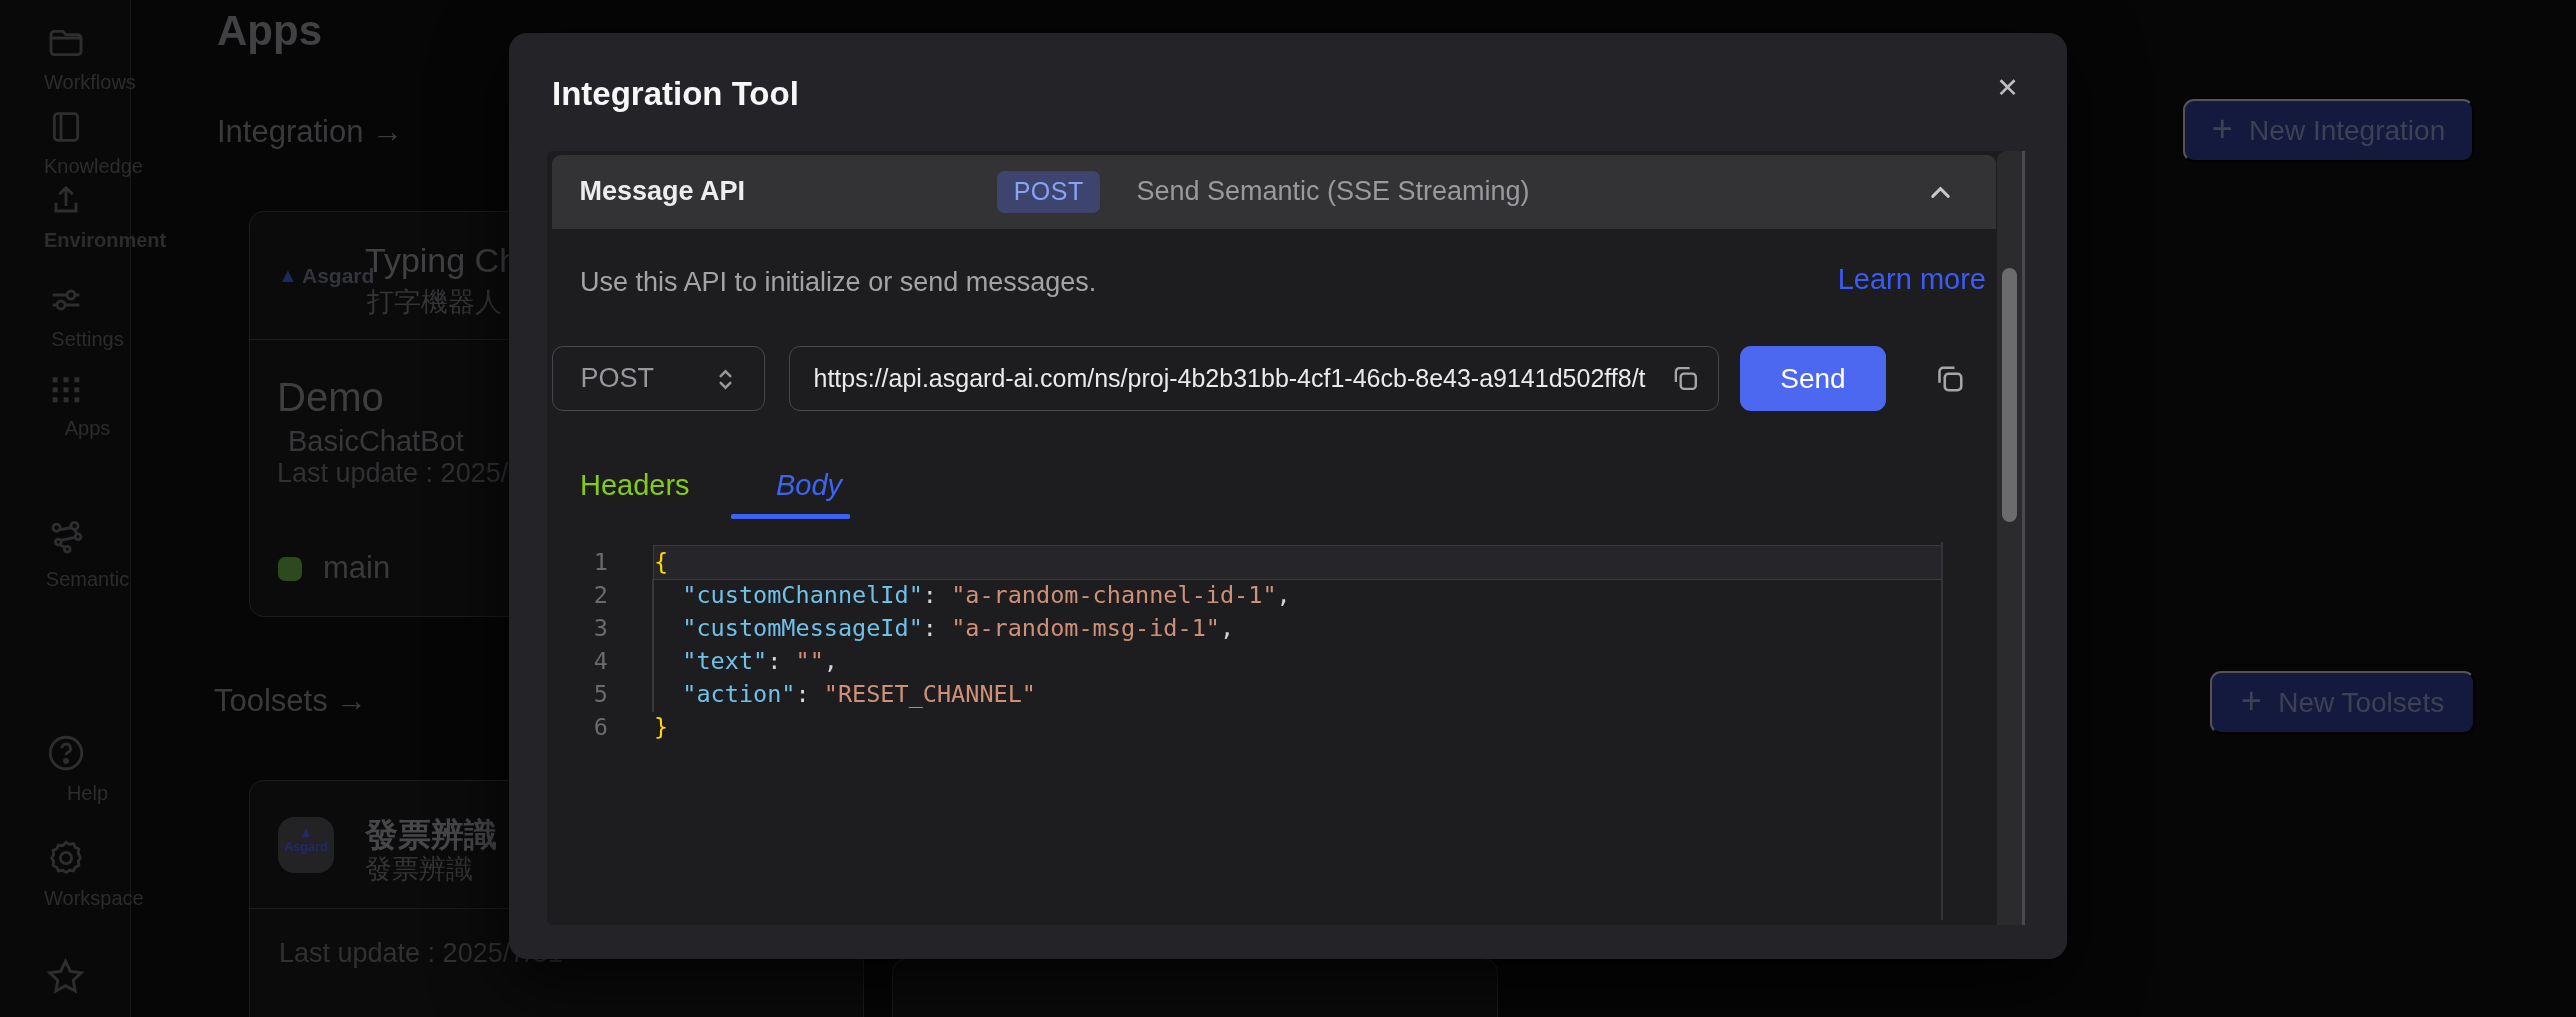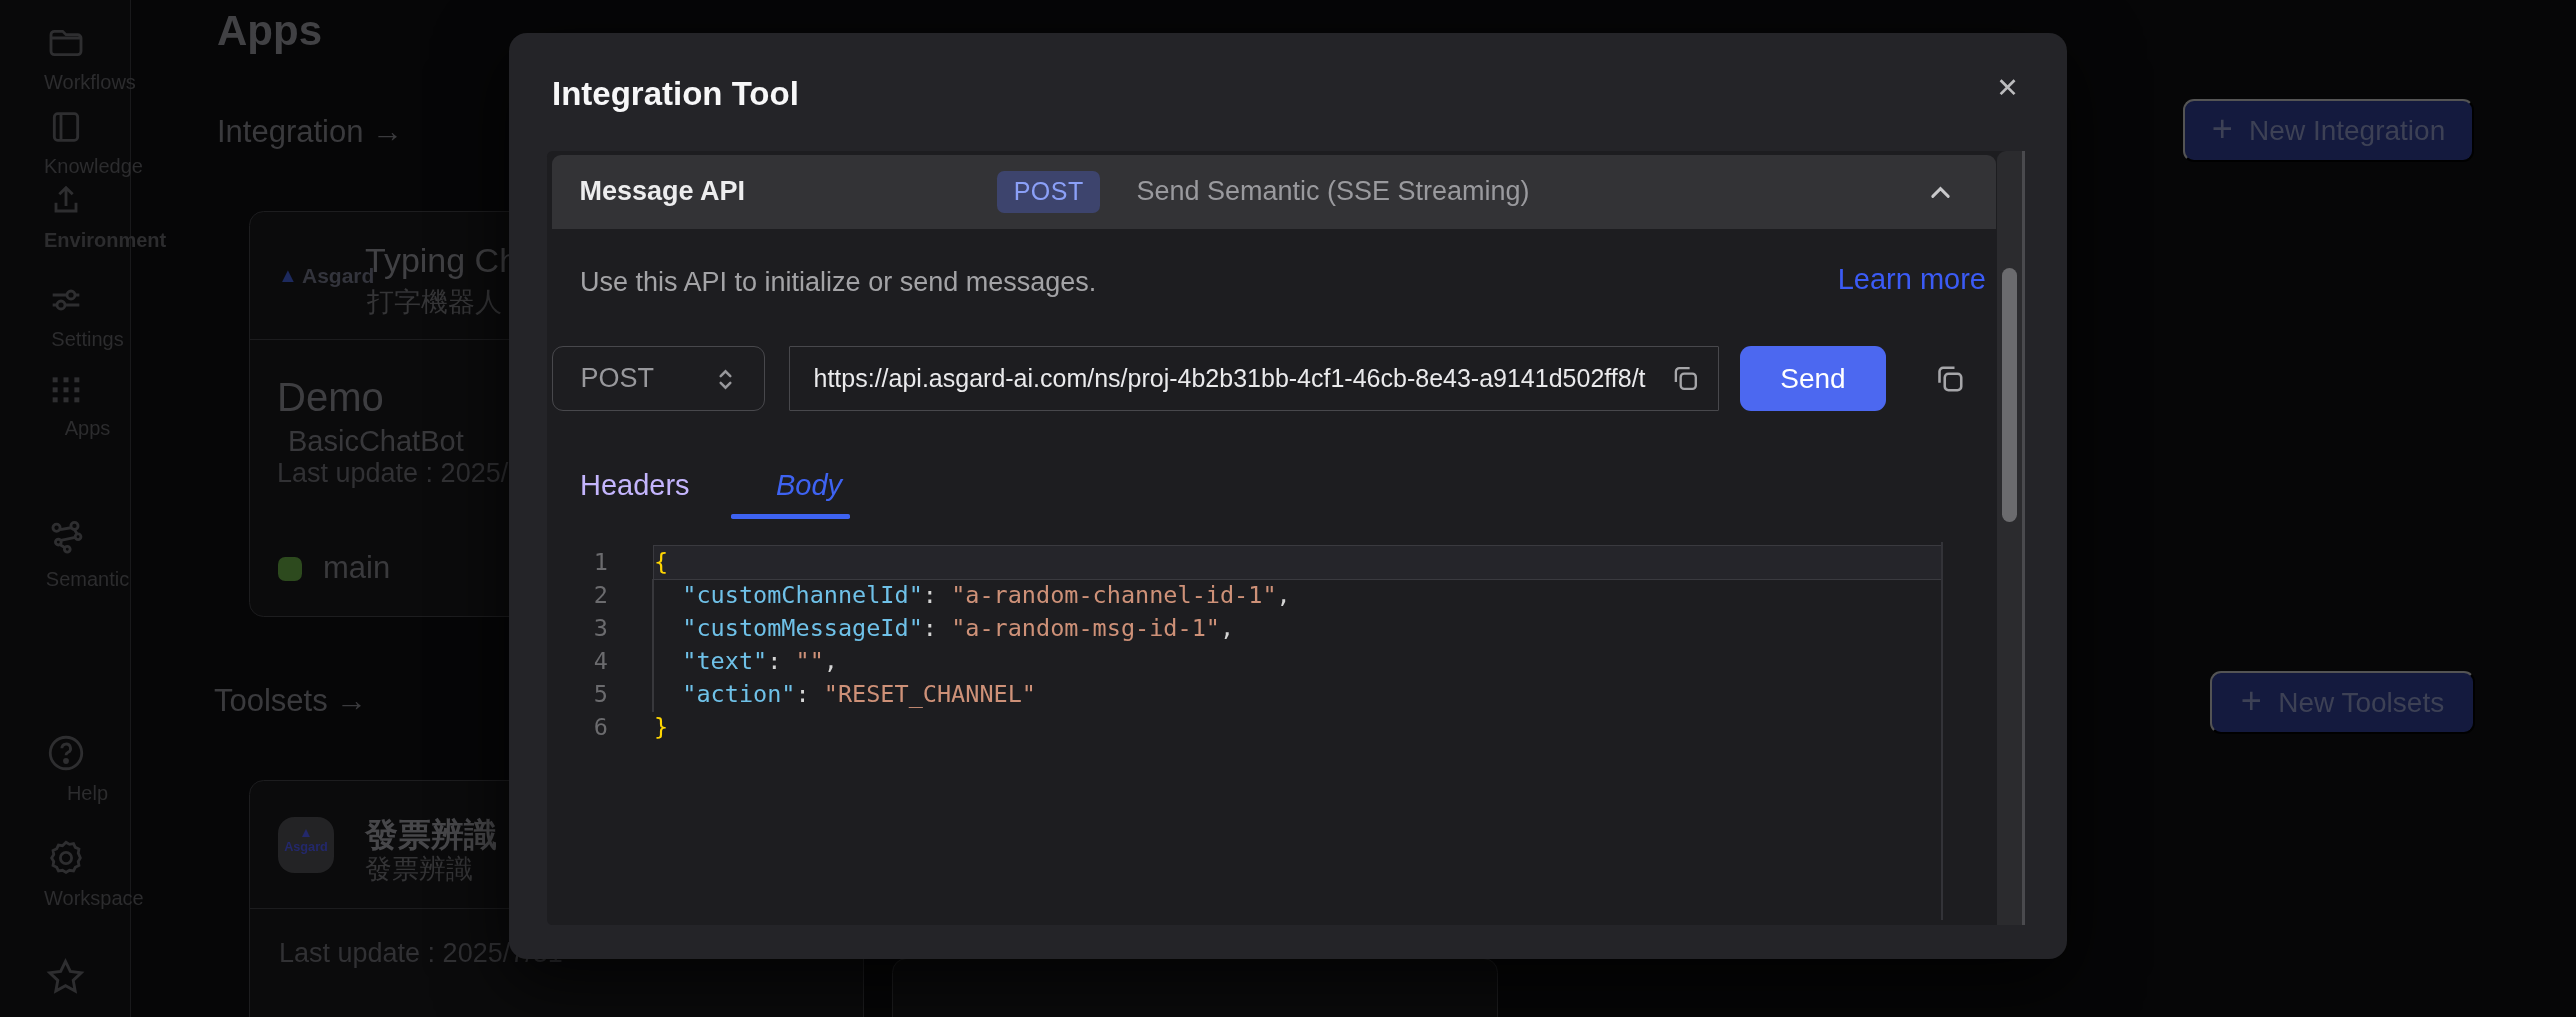--- a/index.html
+++ b/index.html
@@ -34,28 +34,28 @@
   .acc-summary { position:absolute; left:584px; font-size:27px; color:#9a9a9e; }
   .acc-chevron { position:absolute; right:40px; top:22px; color:#c9c9cb; }
 
   .desc { position:absolute; left:33px; top:116px; font-size:27px; color:#a3a3a6; }
   .learn-more { position:absolute; right:39px; top:112px; font-size:29px; color:#3b5bf5; cursor:pointer; }
 
   .ctl-row { position:absolute; left:0; top:195px; width:1478px; height:65px; }
   .method-select { position:absolute; left:5.4px; top:0; width:213px; height:65px; border:1.8px solid #48484c; border-radius:11px; display:flex; align-items:center; color:#98989c; }
   .method-select .val { margin-left:27px; font-size:27px; }
   .method-select svg { position:absolute; right:22px; top:16.3px; }
-  .url-box { position:absolute; left:242px; top:0; width:930px; height:65px; border:1.8px solid #48484c; border-radius:1px; display:flex; align-items:center; }
+  .url-box { position:absolute; left:242px; top:0; width:930px; height:65px; border:1.8px solid #48484c; border-radius:11px; display:flex; align-items:center; }
   .url-box input { flex:1; margin-left:23.5px; margin-right:7.2px; background:transparent; border:none; outline:none; color:#eaeaec; font-size:25px; font-family:"Liberation Sans", sans-serif; white-space:nowrap; overflow:hidden; }
   .copy-ic { color:#a6a6a9; display:flex; align-items:center; justify-content:center; cursor:pointer; }
   .url-copy { margin-right:16.3px; }
   .send-btn { position:absolute; left:1193px; top:0; width:146px; height:65px; background:#4c68f0; border:none; border-radius:11px; color:#ffffff; font-size:28px; font-family:"Liberation Sans", sans-serif; cursor:pointer; }
   .lone-copy { position:absolute; left:1385px; top:14.5px; }
 
-  .tab { position:absolute; top:318px; font-size:29px; color:#c4b5fd; cursor:pointer; }
+  .tab { position:absolute; top:318px; font-size:29px; color:#84cc16; cursor:pointer; }
   .tab.active { color:#3e63f2; }
   .tab-underline { position:absolute; left:184px; top:363px; width:119px; height:4.5px; background:#3e63f2; border-radius:1.8px; }
 
   
   .editor { position:absolute; left:0; top:391px; width:1450px; height:378px; font-family:"DejaVu Sans Mono", monospace; font-size:23.5px; }
   .gutter { position:absolute; left:0; top:3.6px; width:61px; text-align:right; color:#6b6b6e; }
   .gutter div { line-height:33px; }
   .code-rows { position:absolute; left:107px; top:3.6px; width:1287px; }
   .code-row { line-height:33px; height:33px; white-space:pre; color:#d4d4d4; }
   .code-row.hl { background:#25252a; outline:1.8px solid #3a3a3f; outline-offset:-0.9px; }

